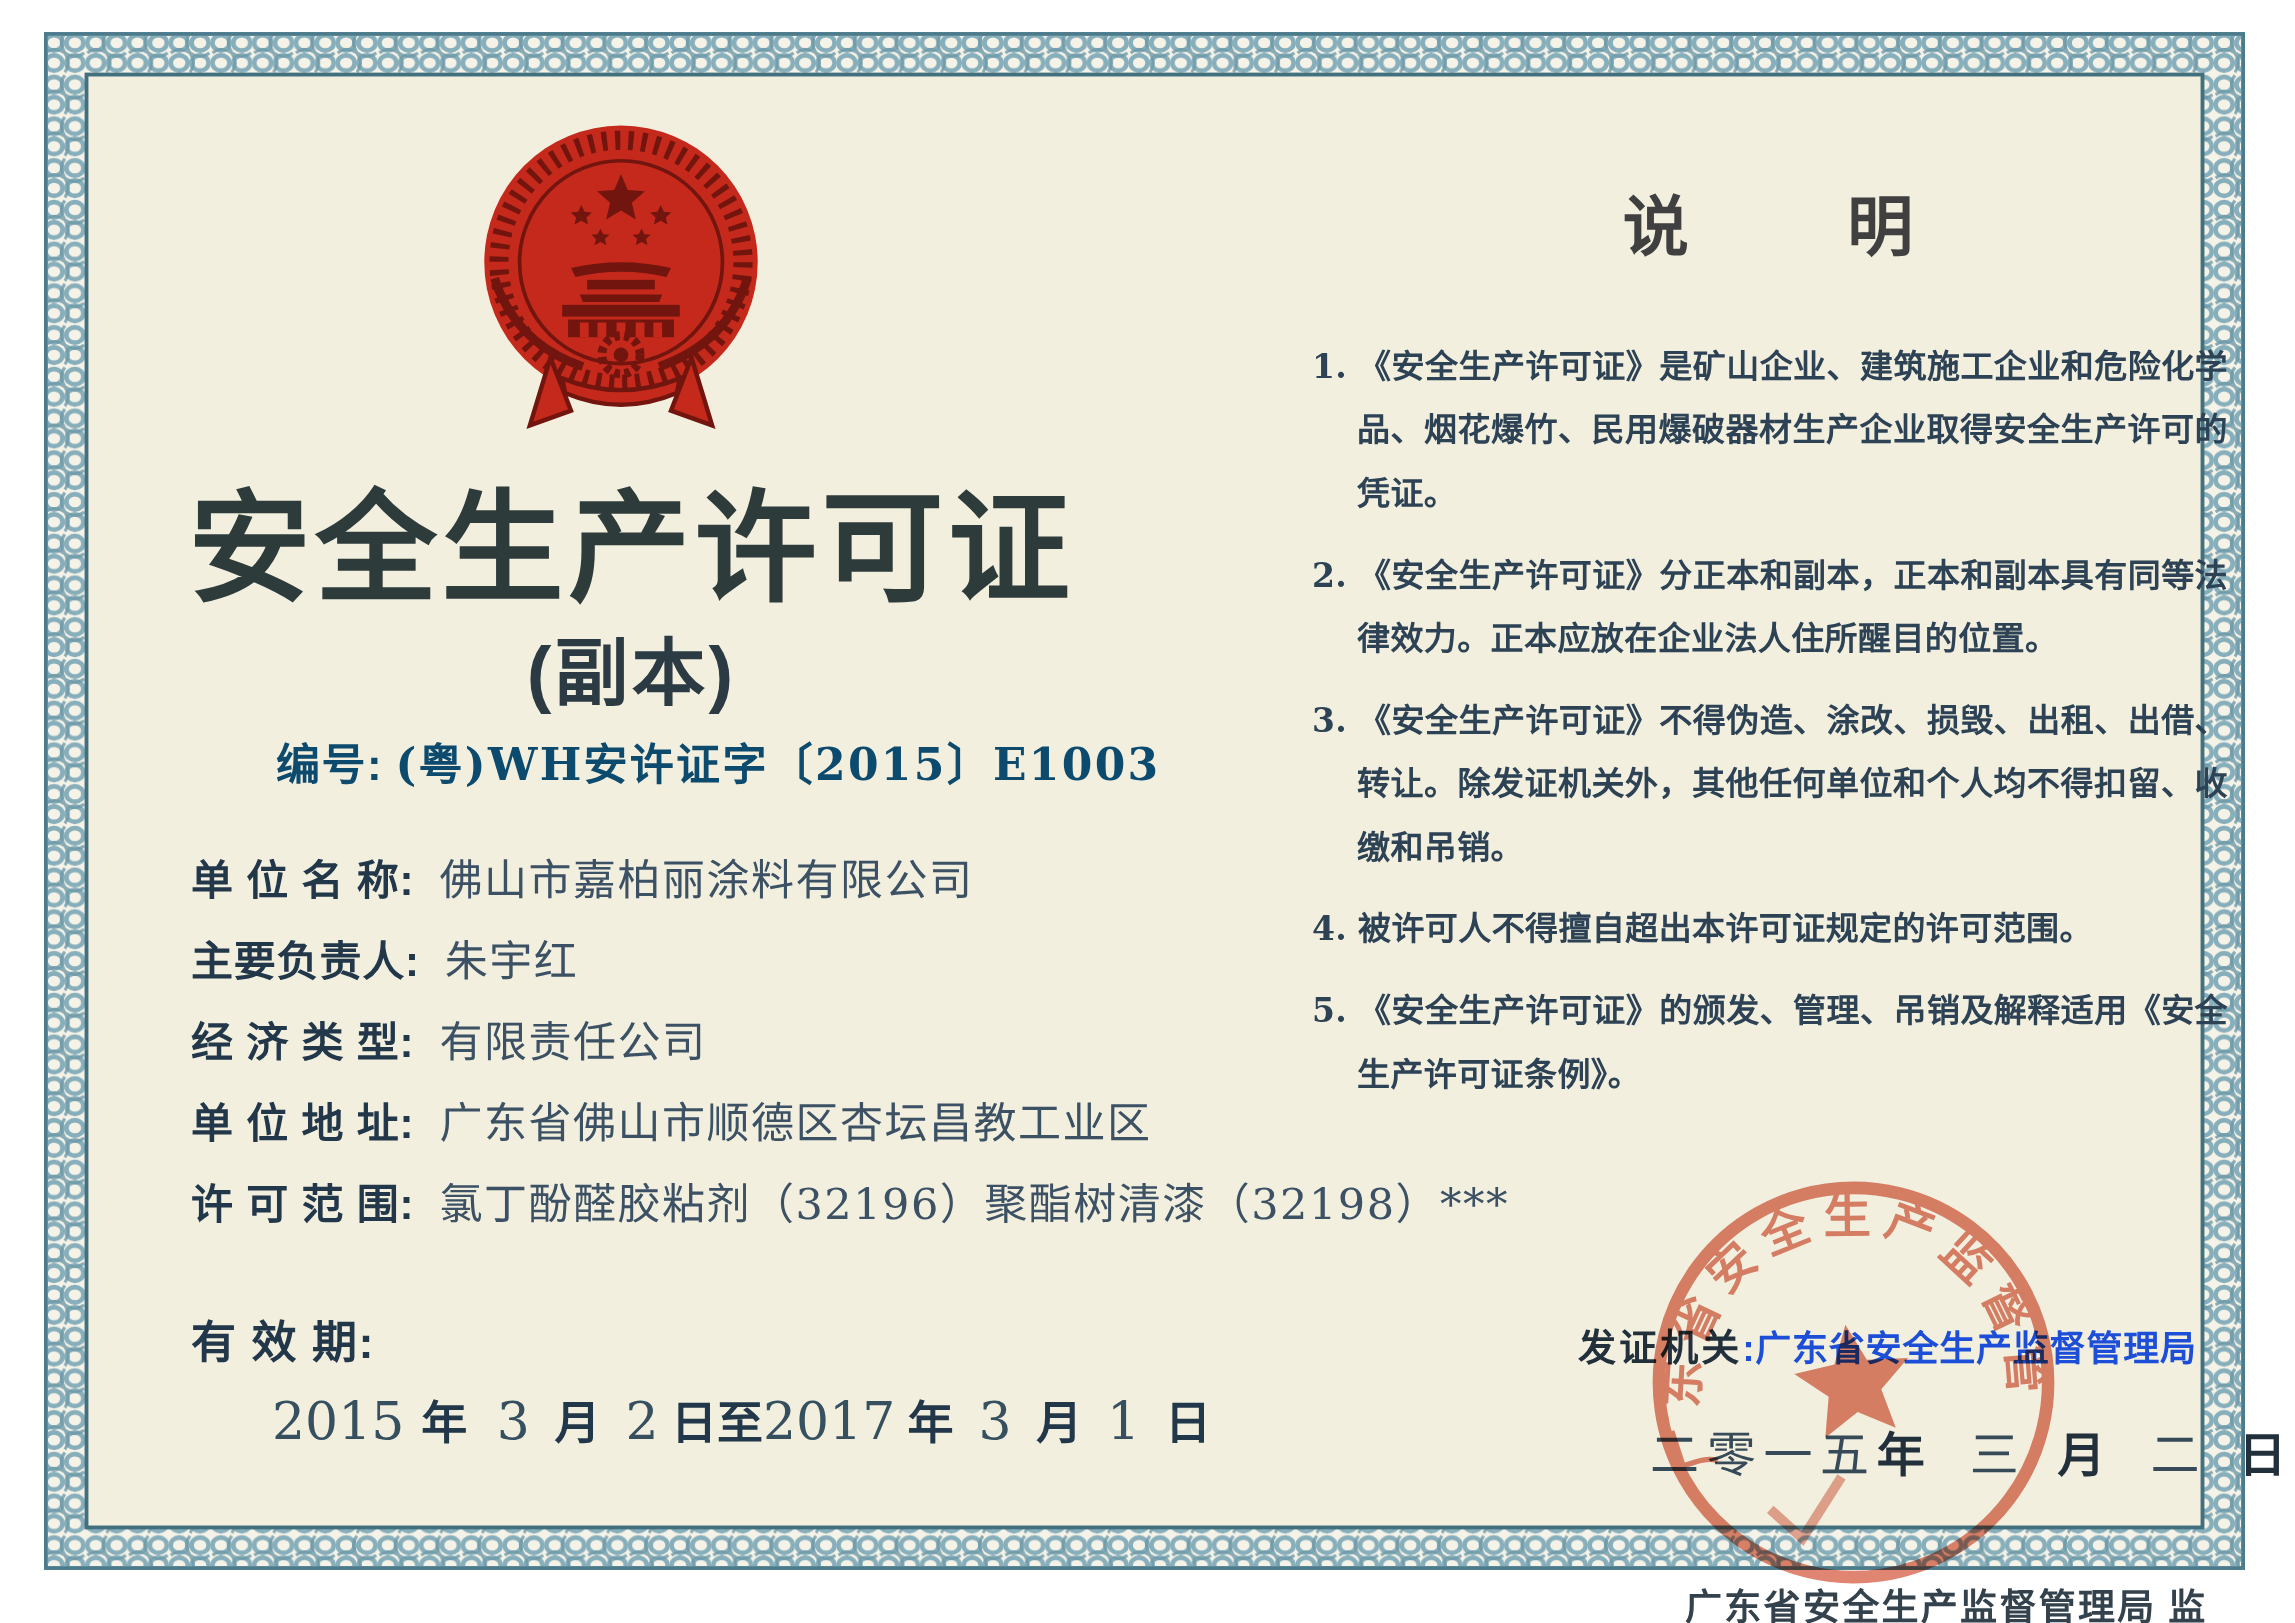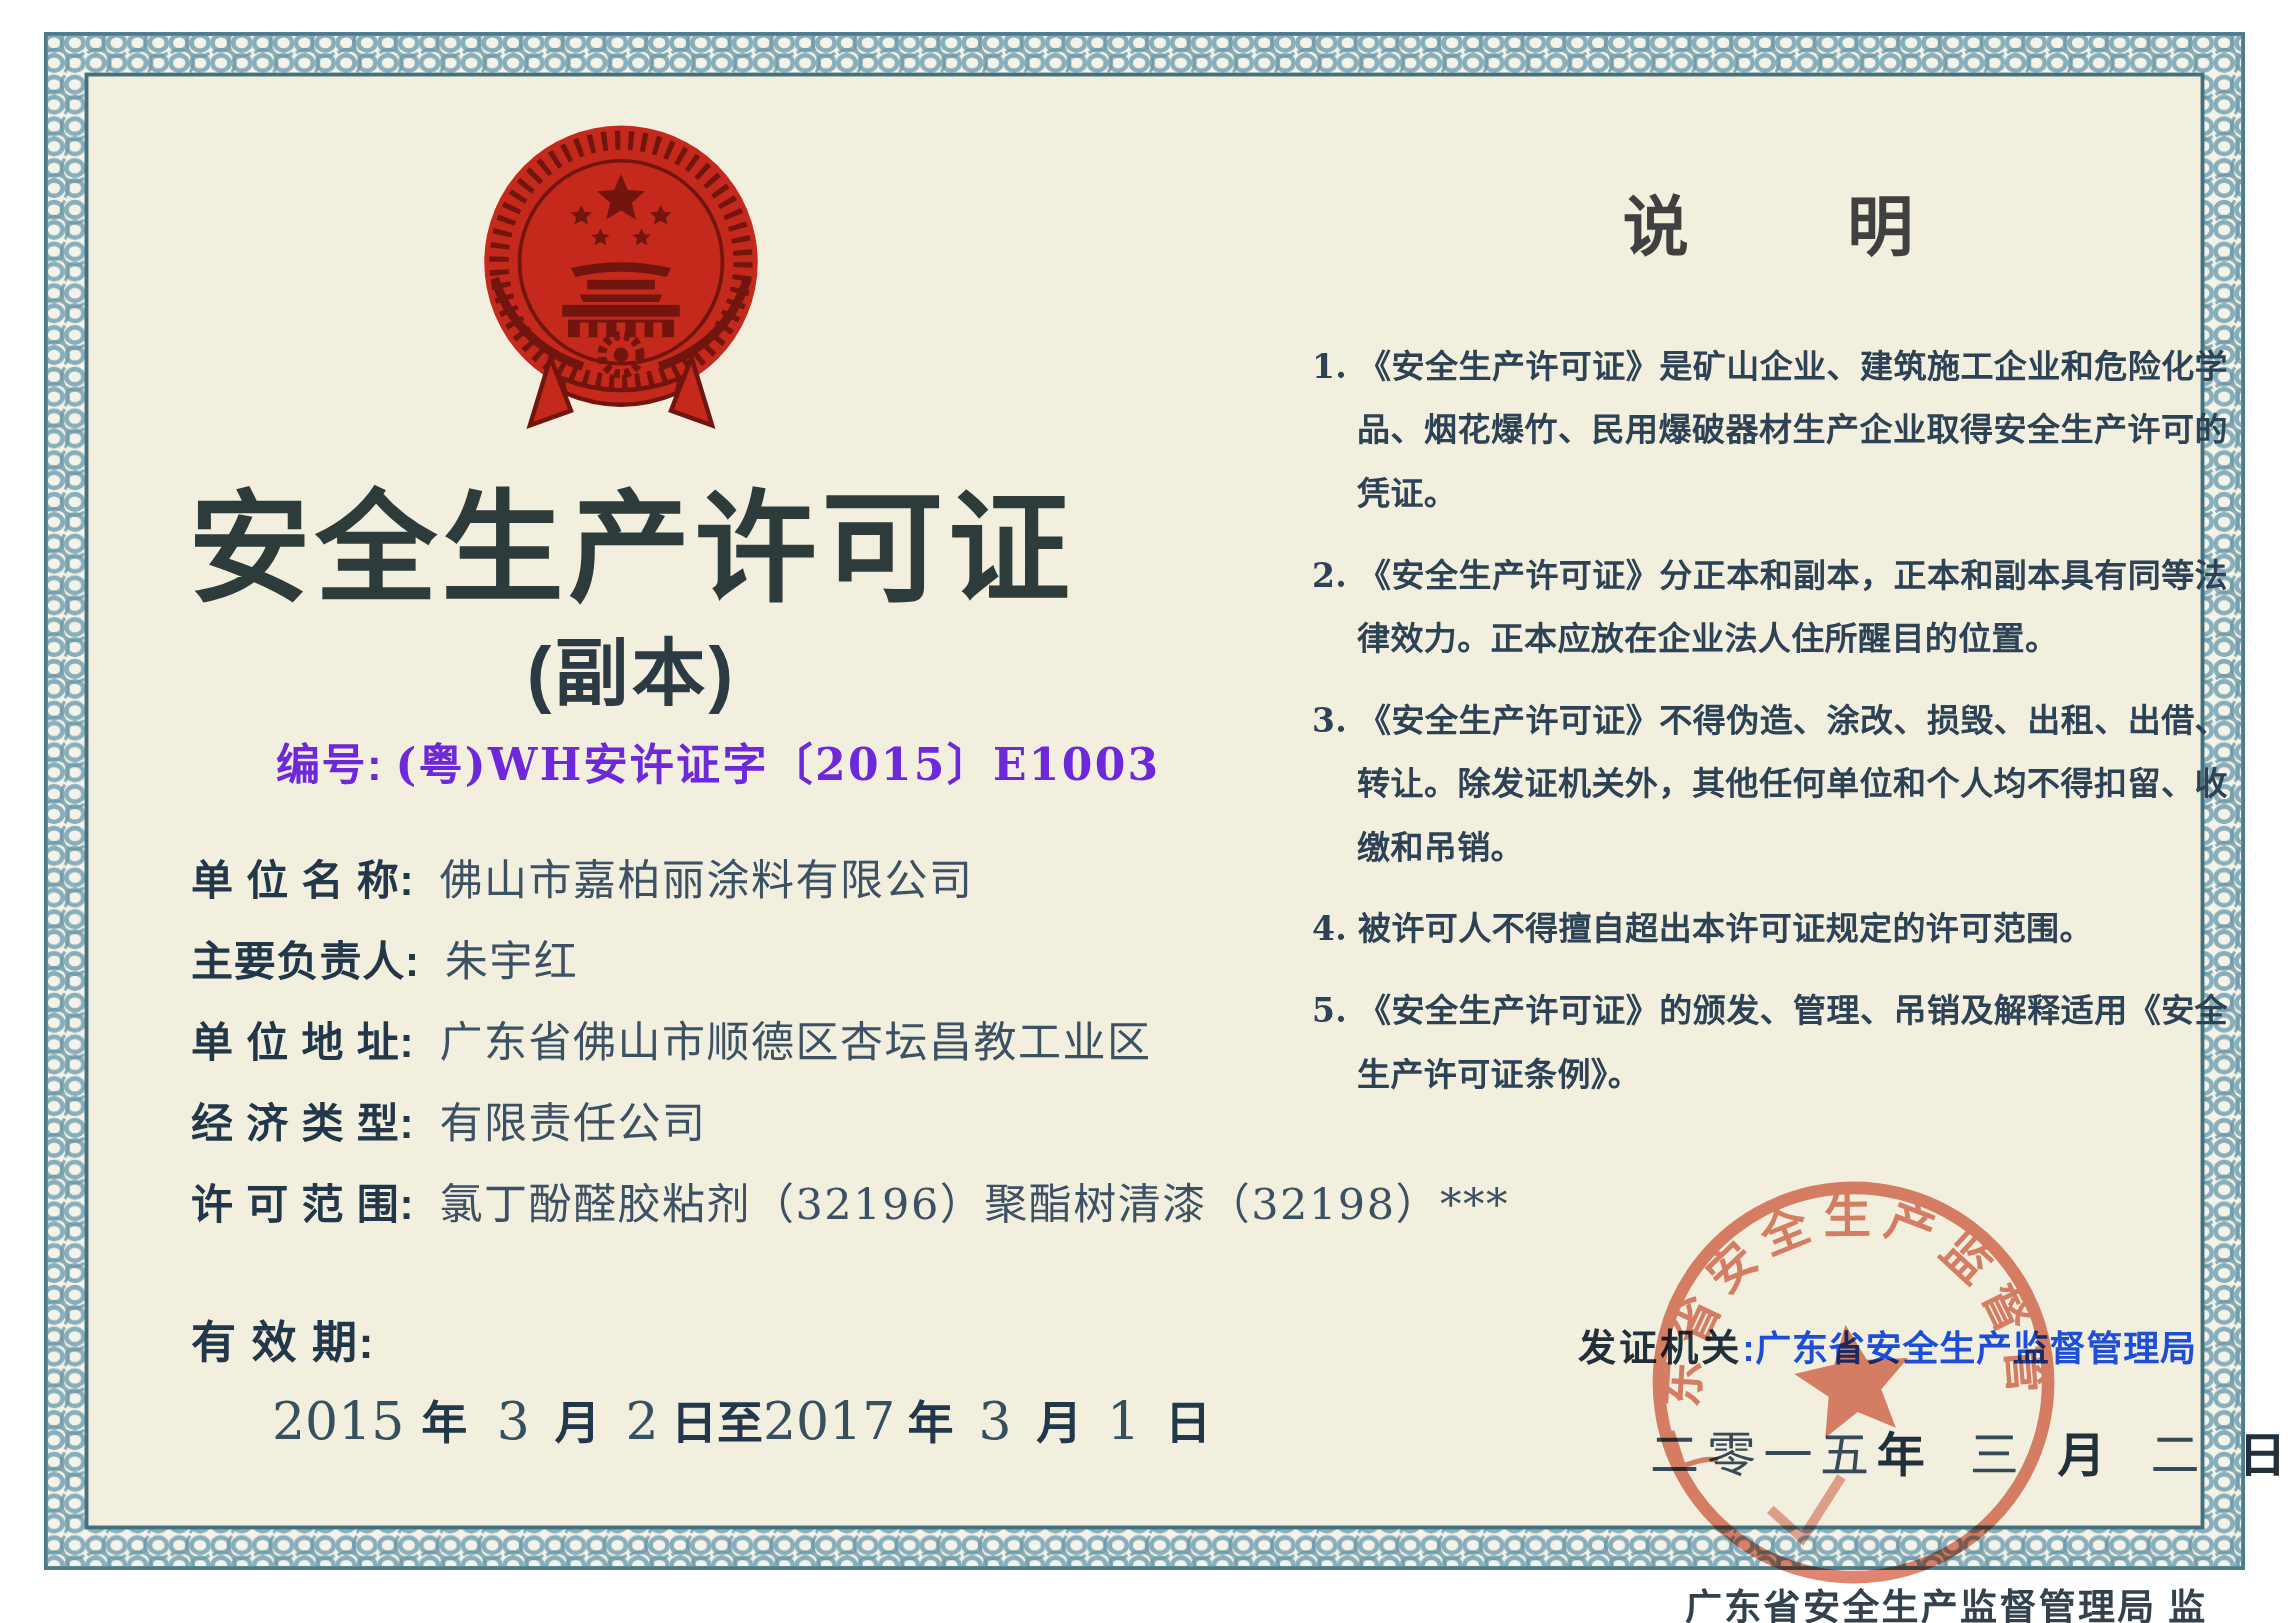--- a/index.html
+++ b/index.html
@@ -8,21 +8,21 @@
   .frame{position:absolute;left:44px;top:32px;width:2201px;height:1538px;}
   .frame-svg{position:absolute;left:0;top:0;}
   .content{position:absolute;left:0;top:0;width:2201px;height:1538px;}
 
   
   .emblem{position:absolute;left:430px;top:87px;width:294px;height:332px;}
   .cert-title{position:absolute;left:0;top:417px;width:1175px;text-align:center;
     font-size:122px;font-weight:900;letter-spacing:4.6px;color:#2e3b3b;}
   .cert-subtitle{position:absolute;left:0;top:581px;width:1175px;text-align:center;
     font-size:74px;font-weight:900;letter-spacing:3.1px;color:#2c3a44;}
-  .serial{position:absolute;left:232px;top:697px;font-size:44px;color:#6d28d9;white-space:nowrap;}
+  .serial{position:absolute;left:232px;top:697px;font-size:44px;color:#0c4a6e;white-space:nowrap;}
   .serial .lbl{font-weight:900;letter-spacing:1.5px;}
   .serial .val{font-family:"DejaVu Serif",serif;font-weight:600;letter-spacing:2.3px;}
 
   .fields{position:absolute;left:147px;top:813px;width:1105px;}
   .field-row{position:relative;height:81px;white-space:nowrap;}
   .field-label{display:inline-block;font-size:42px;font-weight:900;color:#22384a;letter-spacing:0.8px;vertical-align:middle;}
   .field-value{display:inline-block;margin-left:21.6px;font-family:"DejaVu Serif",serif;
     font-size:43px;color:#3c5164;letter-spacing:1.5px;vertical-align:middle;}
 
   .validity-label{position:absolute;left:147px;top:1274px;font-size:45px;font-weight:900;color:#22384a;letter-spacing:1.5px;}
@@ -131,26 +131,26 @@
       <div class="fields">
         <div class="field-row">
           <span class="field-label">单 位 名 称:</span>
           <span class="field-value">佛山市嘉柏丽涂料有限公司</span>
         </div>
         <div class="field-row">
           <span class="field-label">主要负责人:</span>
           <span class="field-value">朱宇红</span>
         </div>
         <div class="field-row">
+          <span class="field-label">经 济 类 型:</span>
+          <span class="field-value">有限责任公司</span>
+        </div>
+        <div class="field-row">
           <span class="field-label">单 位 地 址:</span>
           <span class="field-value">广东省佛山市顺德区杏坛昌教工业区</span>
-        </div>
-        <div class="field-row">
-          <span class="field-label">经 济 类 型:</span>
-          <span class="field-value">有限责任公司</span>
         </div>
         <div class="field-row">
           <span class="field-label">许 可 范 围:</span>
           <span class="field-value">氯丁酚醛胶粘剂（32196）聚酯树清漆（32198）***</span>
         </div>
       </div>
 
       <div class="validity-label">有 效 期:</div>
       <div class="validity-date">
         <span class="num">2015</span><span class="cjk g1">年</span><span class="num g2">3</span><span class="cjk g2">月</span><span class="num g2">2</span><span class="cjk">日至</span><span class="num">2017</span><span class="cjk g2">年</span><span class="num g2">3</span><span class="cjk g2">月</span><span class="num g2">1</span><span class="cjk g2">日</span>

